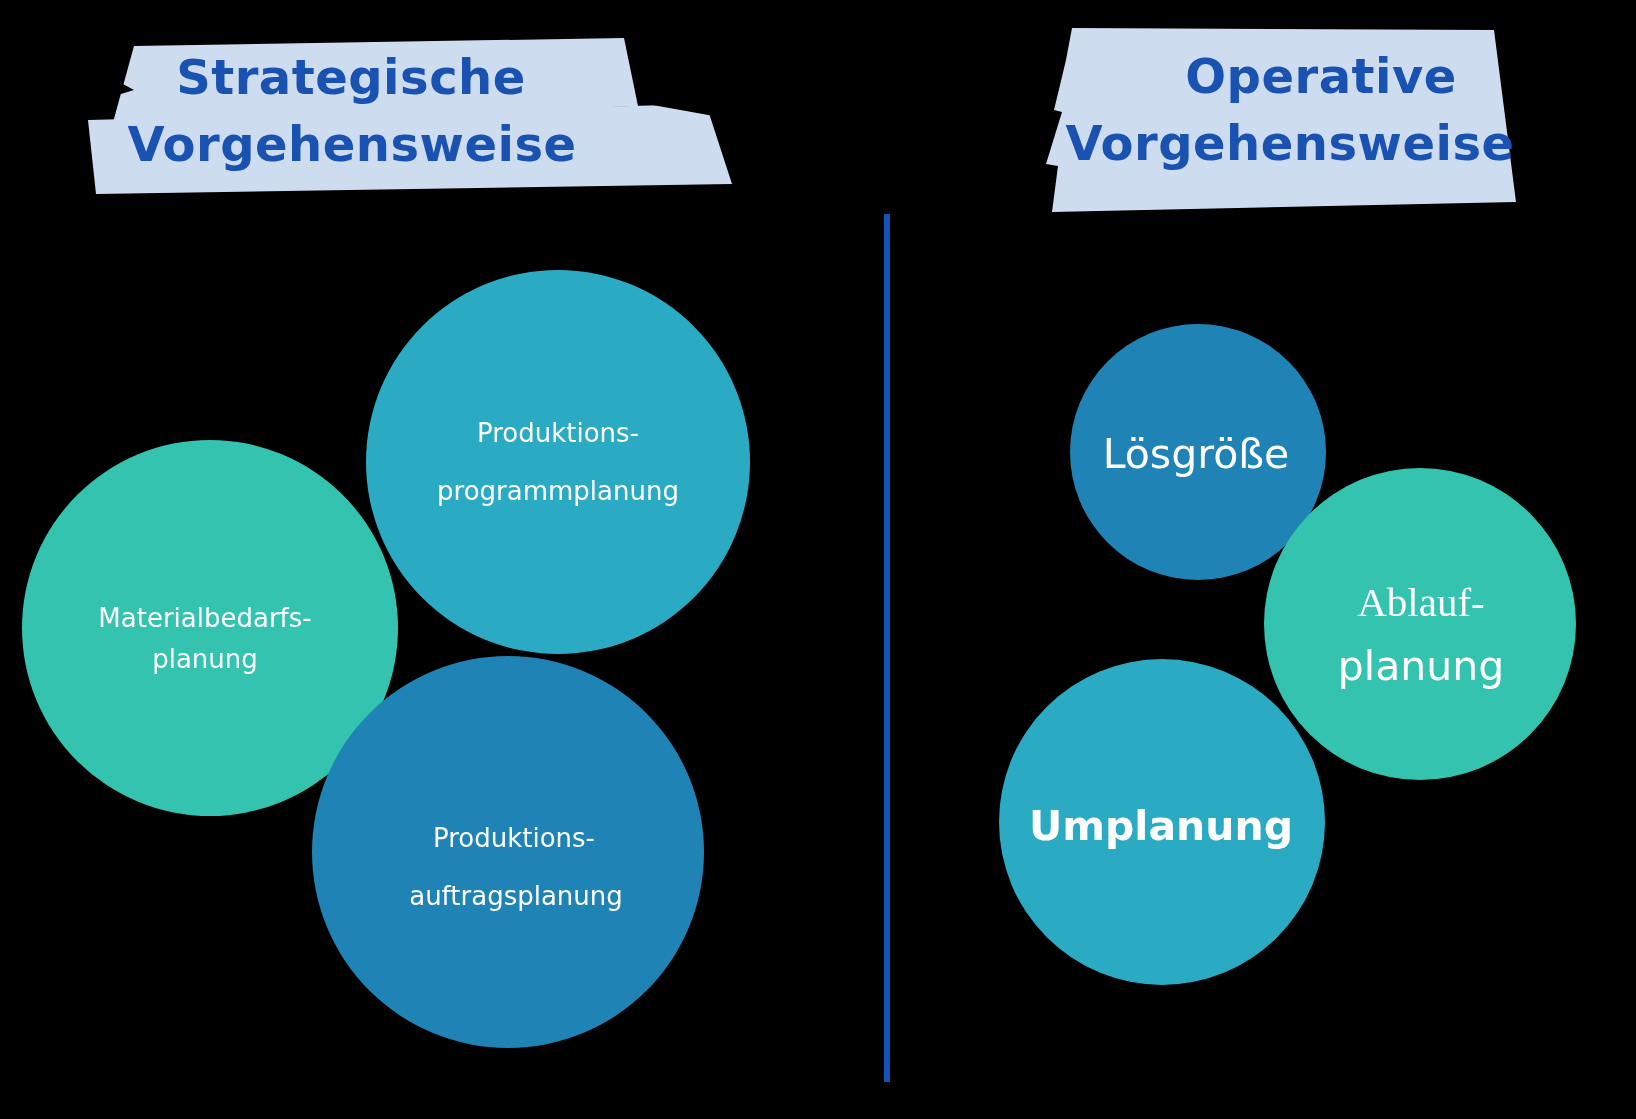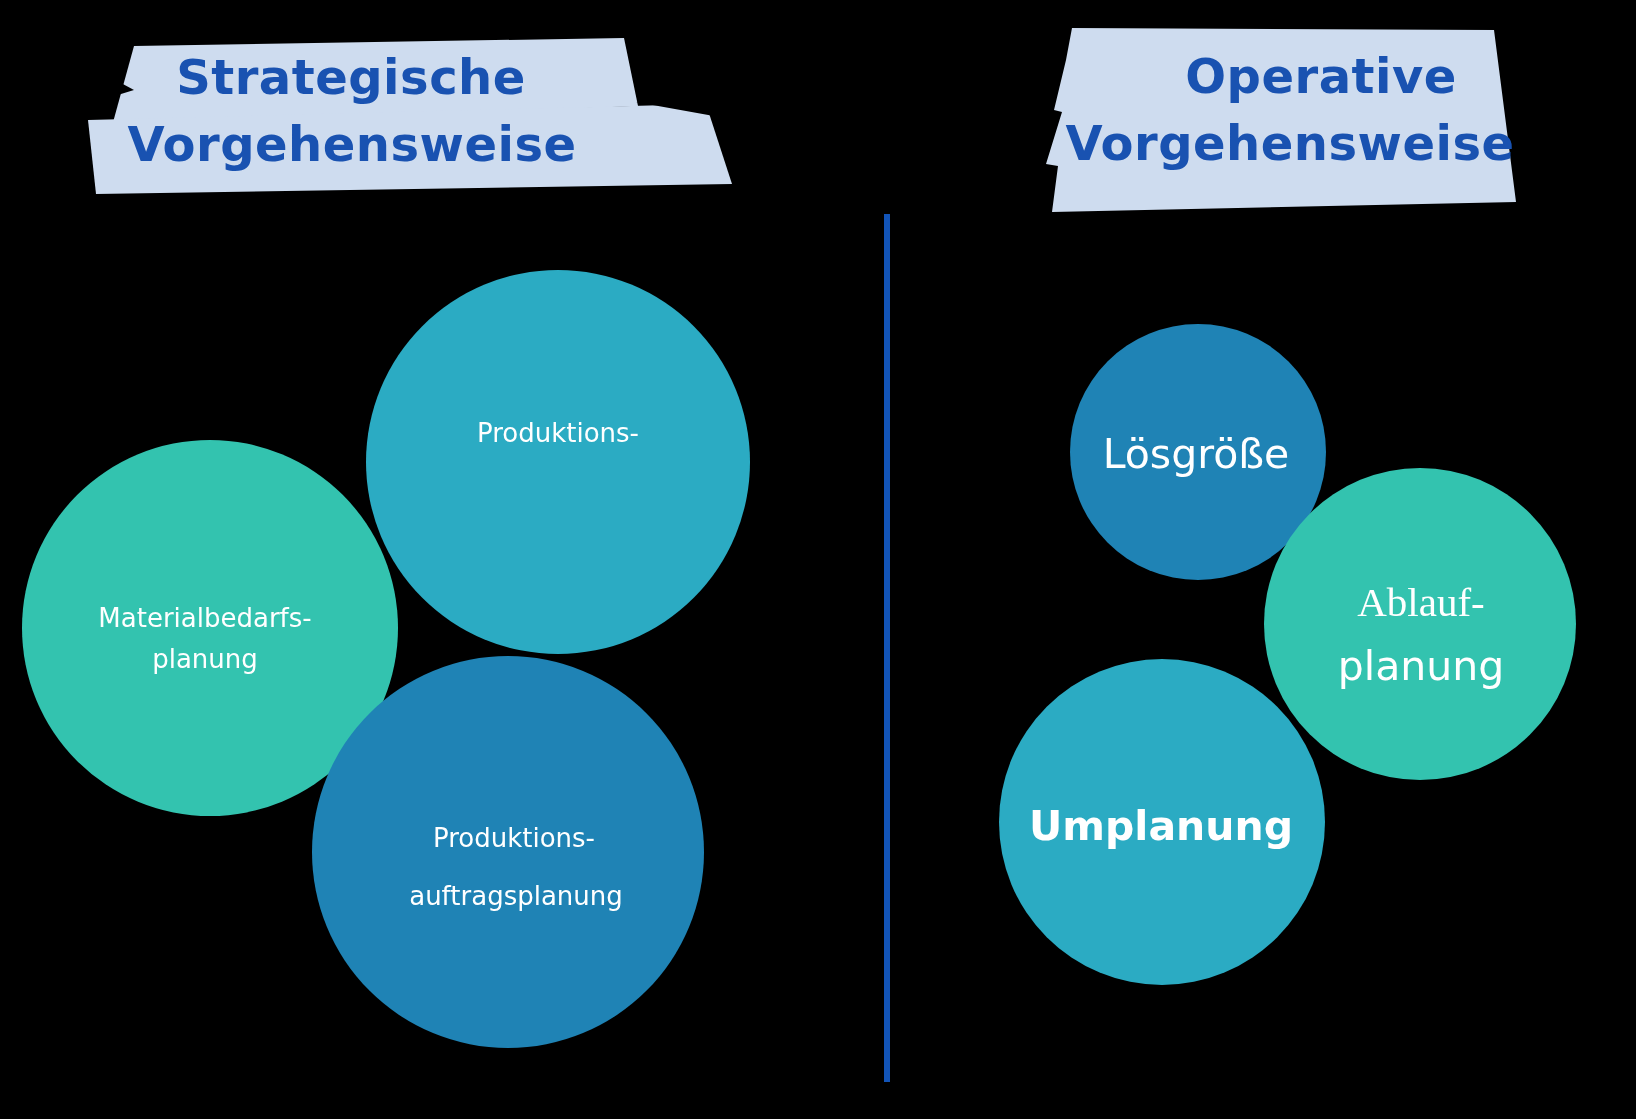--- a/index.html
+++ b/index.html
@@ -65,20 +65,21 @@
     <circle cx="1162" cy="822" r="163" fill="#2BABC3"></circle>
   </svg>
 
   <div class="txt hdr" style="left:351px; top:77px;">Strategische</div>
   <div class="txt hdr" style="left:352px; top:144px;">Vorgehensweise</div>
 
   <div class="txt hdr" style="left:1291px; top:76px;margin-left:30px;">Operative</div>
   <div class="txt hdr" style="left:1290px; top:143px;">Vorgehensweise</div>
 
   <div class="txt circle-label cl-left" style="left:558px; top:433px;">Produktions-</div>
+  <div class="txt circle-label cl-left" style="left:558px; top:491px;">programmplanung</div>
 
   <div class="txt circle-label cl-left" style="left:205px; top:618px;">Materialbedarfs-</div>
   <div class="txt circle-label cl-left" style="left:205px; top:659px;">planung</div>
 
   <div class="txt circle-label cl-left" style="left:514px; top:838px;">Produktions-</div>
   <div class="txt circle-label cl-left" style="left:516px; top:896px;">auftragsplanung</div>
 
   <div class="txt circle-label cl-right" style="left:1196px; top:454px;">Lösgröße</div>
 
   <div class="txt circle-label cl-right" style="left:1421px; top:602px;font-family:Liberation Serif, serif;">Ablauf-</div>

